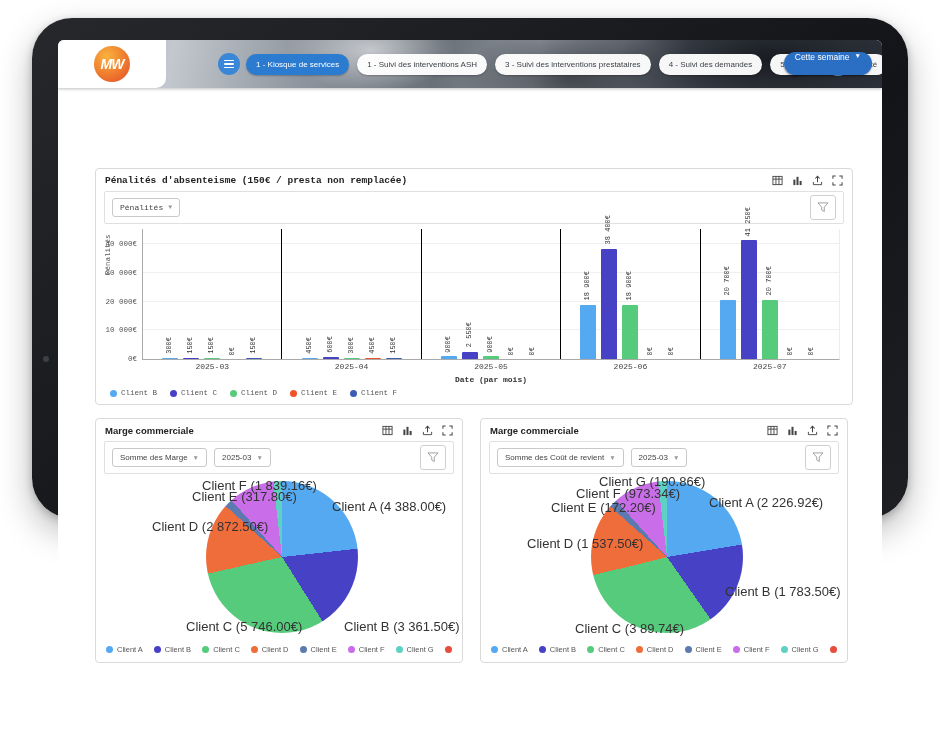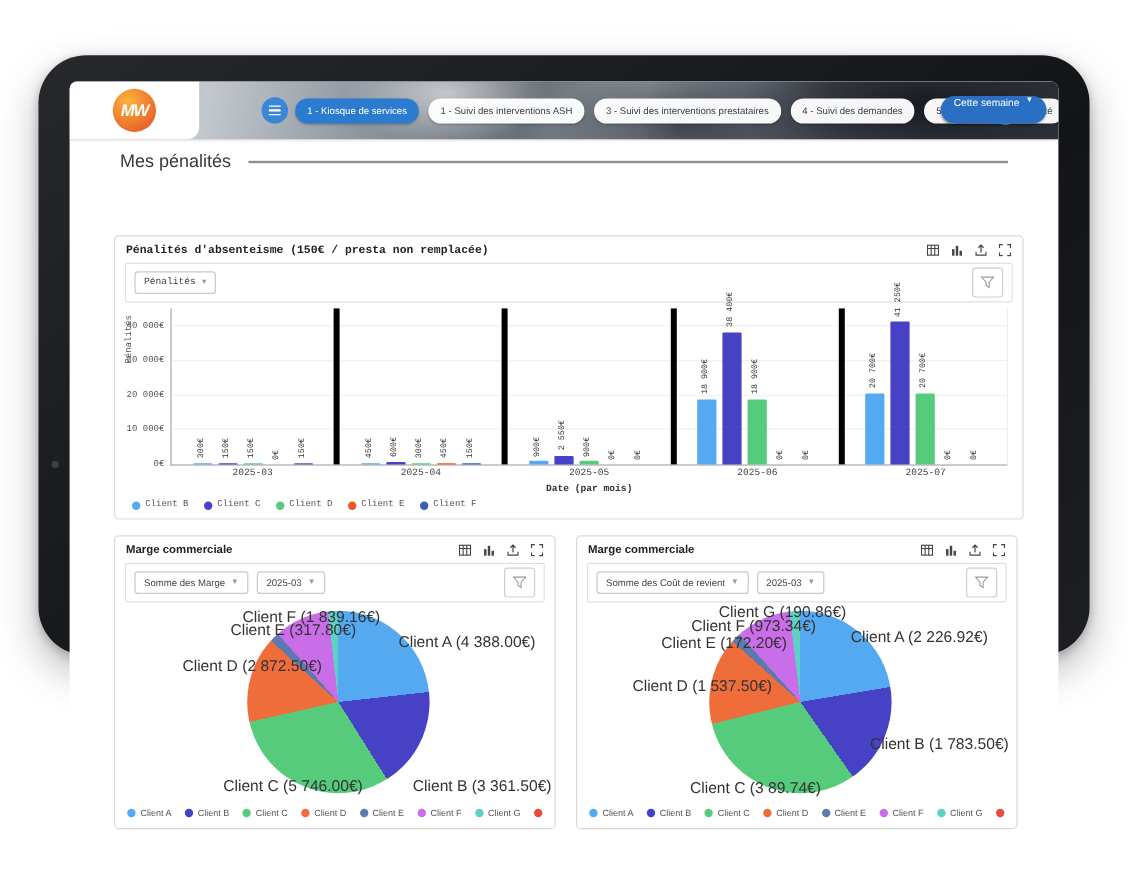--- a/index.html
+++ b/index.html
@@ -1,18 +1,18 @@
 <!DOCTYPE html>
 <html><head>
 <meta charset="utf-8">
 <style>
   html,body{margin:0;padding:0;background:#fff;font-family:"Liberation Sans",sans-serif;}
   .stage{position:relative;width:940px;height:744px;background:#fff;overflow:hidden;}
   
-  .tablet{position:absolute;left:32px;top:46px;width:876px;height:500px;background:linear-gradient(145deg,#26282c,#131417 60%,#1d1f23);border-radius:40px;box-shadow:0 14px 34px rgba(0,0,0,.28),0 3px 8px rgba(0,0,0,.22);}
+  .tablet{position:absolute;left:32px;top:18px;width:876px;height:500px;background:linear-gradient(145deg,#26282c,#131417 60%,#1d1f23);border-radius:40px;box-shadow:0 14px 34px rgba(0,0,0,.28),0 3px 8px rgba(0,0,0,.22);}
   .camera-dot{position:absolute;left:11px;top:338px;width:6px;height:6px;border-radius:50%;background:#3c4046;}
   .screen{position:absolute;left:26px;top:22px;width:824px;height:640px;background:#fff;border-radius:6px;overflow:hidden;}
   
   .nav{position:absolute;left:0;top:0;width:100%;height:48px;
        background:
          radial-gradient(120px 60px at 38% 20%,rgba(255,255,255,.55),rgba(255,255,255,0) 70%),
          radial-gradient(160px 70px at 62% 80%,rgba(20,24,30,.55),rgba(0,0,0,0) 70%),
          radial-gradient(200px 80px at 86% 40%,rgba(10,12,16,.7),rgba(0,0,0,0) 75%),
          linear-gradient(100deg,#9aa1a9 0%,#c3c8ce 14%,#8e959e 30%,#697078 46%,#8a9098 58%,#454b55 76%,#2e333c 100%);
        box-shadow:0 1px 3px rgba(0,0,0,.25);display:flex;align-items:center;}
@@ -41,21 +41,21 @@
   .dd .c{color:#999;font-size:6.5px;}
   .filter-btn{width:24px;height:23px;border:1px solid #cfcfcf;border-radius:3px;display:flex;align-items:center;justify-content:center;cursor:pointer;background:#fff;}
   
   .chart-area{position:absolute;left:10px;top:60px;right:12px;}
   .ytitle{position:absolute;left:-2px;top:46px;transform:rotate(-90deg);transform-origin:left top;font-size:7.5px;color:#555;}
   .yticks{position:absolute;left:0;top:0;width:34px;height:130px;}
   .ytick{position:absolute;right:3px;font-size:7.5px;color:#555;white-space:nowrap;}
   .plot{position:absolute;left:36px;right:0;top:0;height:130px;border-left:1px solid #aaa;border-bottom:1px solid #aaa;border-right:1px solid #ededed;display:flex;}
   .hgrid{position:absolute;left:0;right:0;height:1px;background:#f0f0f0;}
   .bgroup{flex:1;position:relative;display:flex;align-items:flex-end;justify-content:center;gap:5px;height:100%;}
-  .bgroup + .bgroup{border-left:5px solid #000000;}
+  .bgroup + .bgroup{border-left:1px solid #000000;}
   .bcol{position:relative;width:16px;height:100%;display:flex;align-items:flex-end;}
   .bar{width:100%;border-radius:1px 1px 0 0;}
   .blab{position:absolute;left:calc(50% - 5px);writing-mode:vertical-rl;transform:rotate(180deg);font-size:7px;color:#333;white-space:nowrap;}
   .xtick{position:absolute;top:calc(100% + 3px);left:0;width:100%;text-align:center;font-size:8px;color:#444;}
   .xtitle{position:absolute;left:36px;right:0;top:146px;text-align:center;font-size:8px;font-weight:bold;color:#333;}
   .legend{position:absolute;display:flex;gap:13px;align-items:center;}
   .litem{display:flex;align-items:center;gap:4px;font-size:7.5px;color:#555;}
   .ldot{width:7px;height:7px;border-radius:50%;}
   
   .pie{position:absolute;width:152px;height:152px;border-radius:50%;}
@@ -94,24 +94,20 @@
             <circle cx="5.9" cy="12" r="1.25" fill="#fff"></circle>
               <circle cx="11.4" cy="12" r="1.25" fill="#fff"></circle>
           </svg>
         </div>
         <div class="week-pill">
           <span>Cette semaine</span>
           <span style="font-size:6.5px">▼</span>
         </div>
       </div>
 
-      <div class="heading">
-        <span class="t">Mes pénalités</span>
-        <span class="line"></span>
-      </div>
 
       <div class="panel" style="left:37px;top:128px;width:758px;height:237px;font-family:Liberation Mono, monospace;">
         <div class="panel-head">
           <span class="panel-title">Pénalités d'absenteisme (150€ / presta non remplacée)</span>
           <span class="picons">
             <svg width="11" height="11" viewBox="0 0 12 12">
                 <rect x="1" y="1.5" width="10" height="9" fill="none" stroke="#444"></rect>
                 <path d="M1 4.5h10M4.3 1.5v9M7.6 1.5v9" stroke="#444" fill="none"></path>
               </svg>
             <svg width="11" height="11" viewBox="0 0 12 12">

